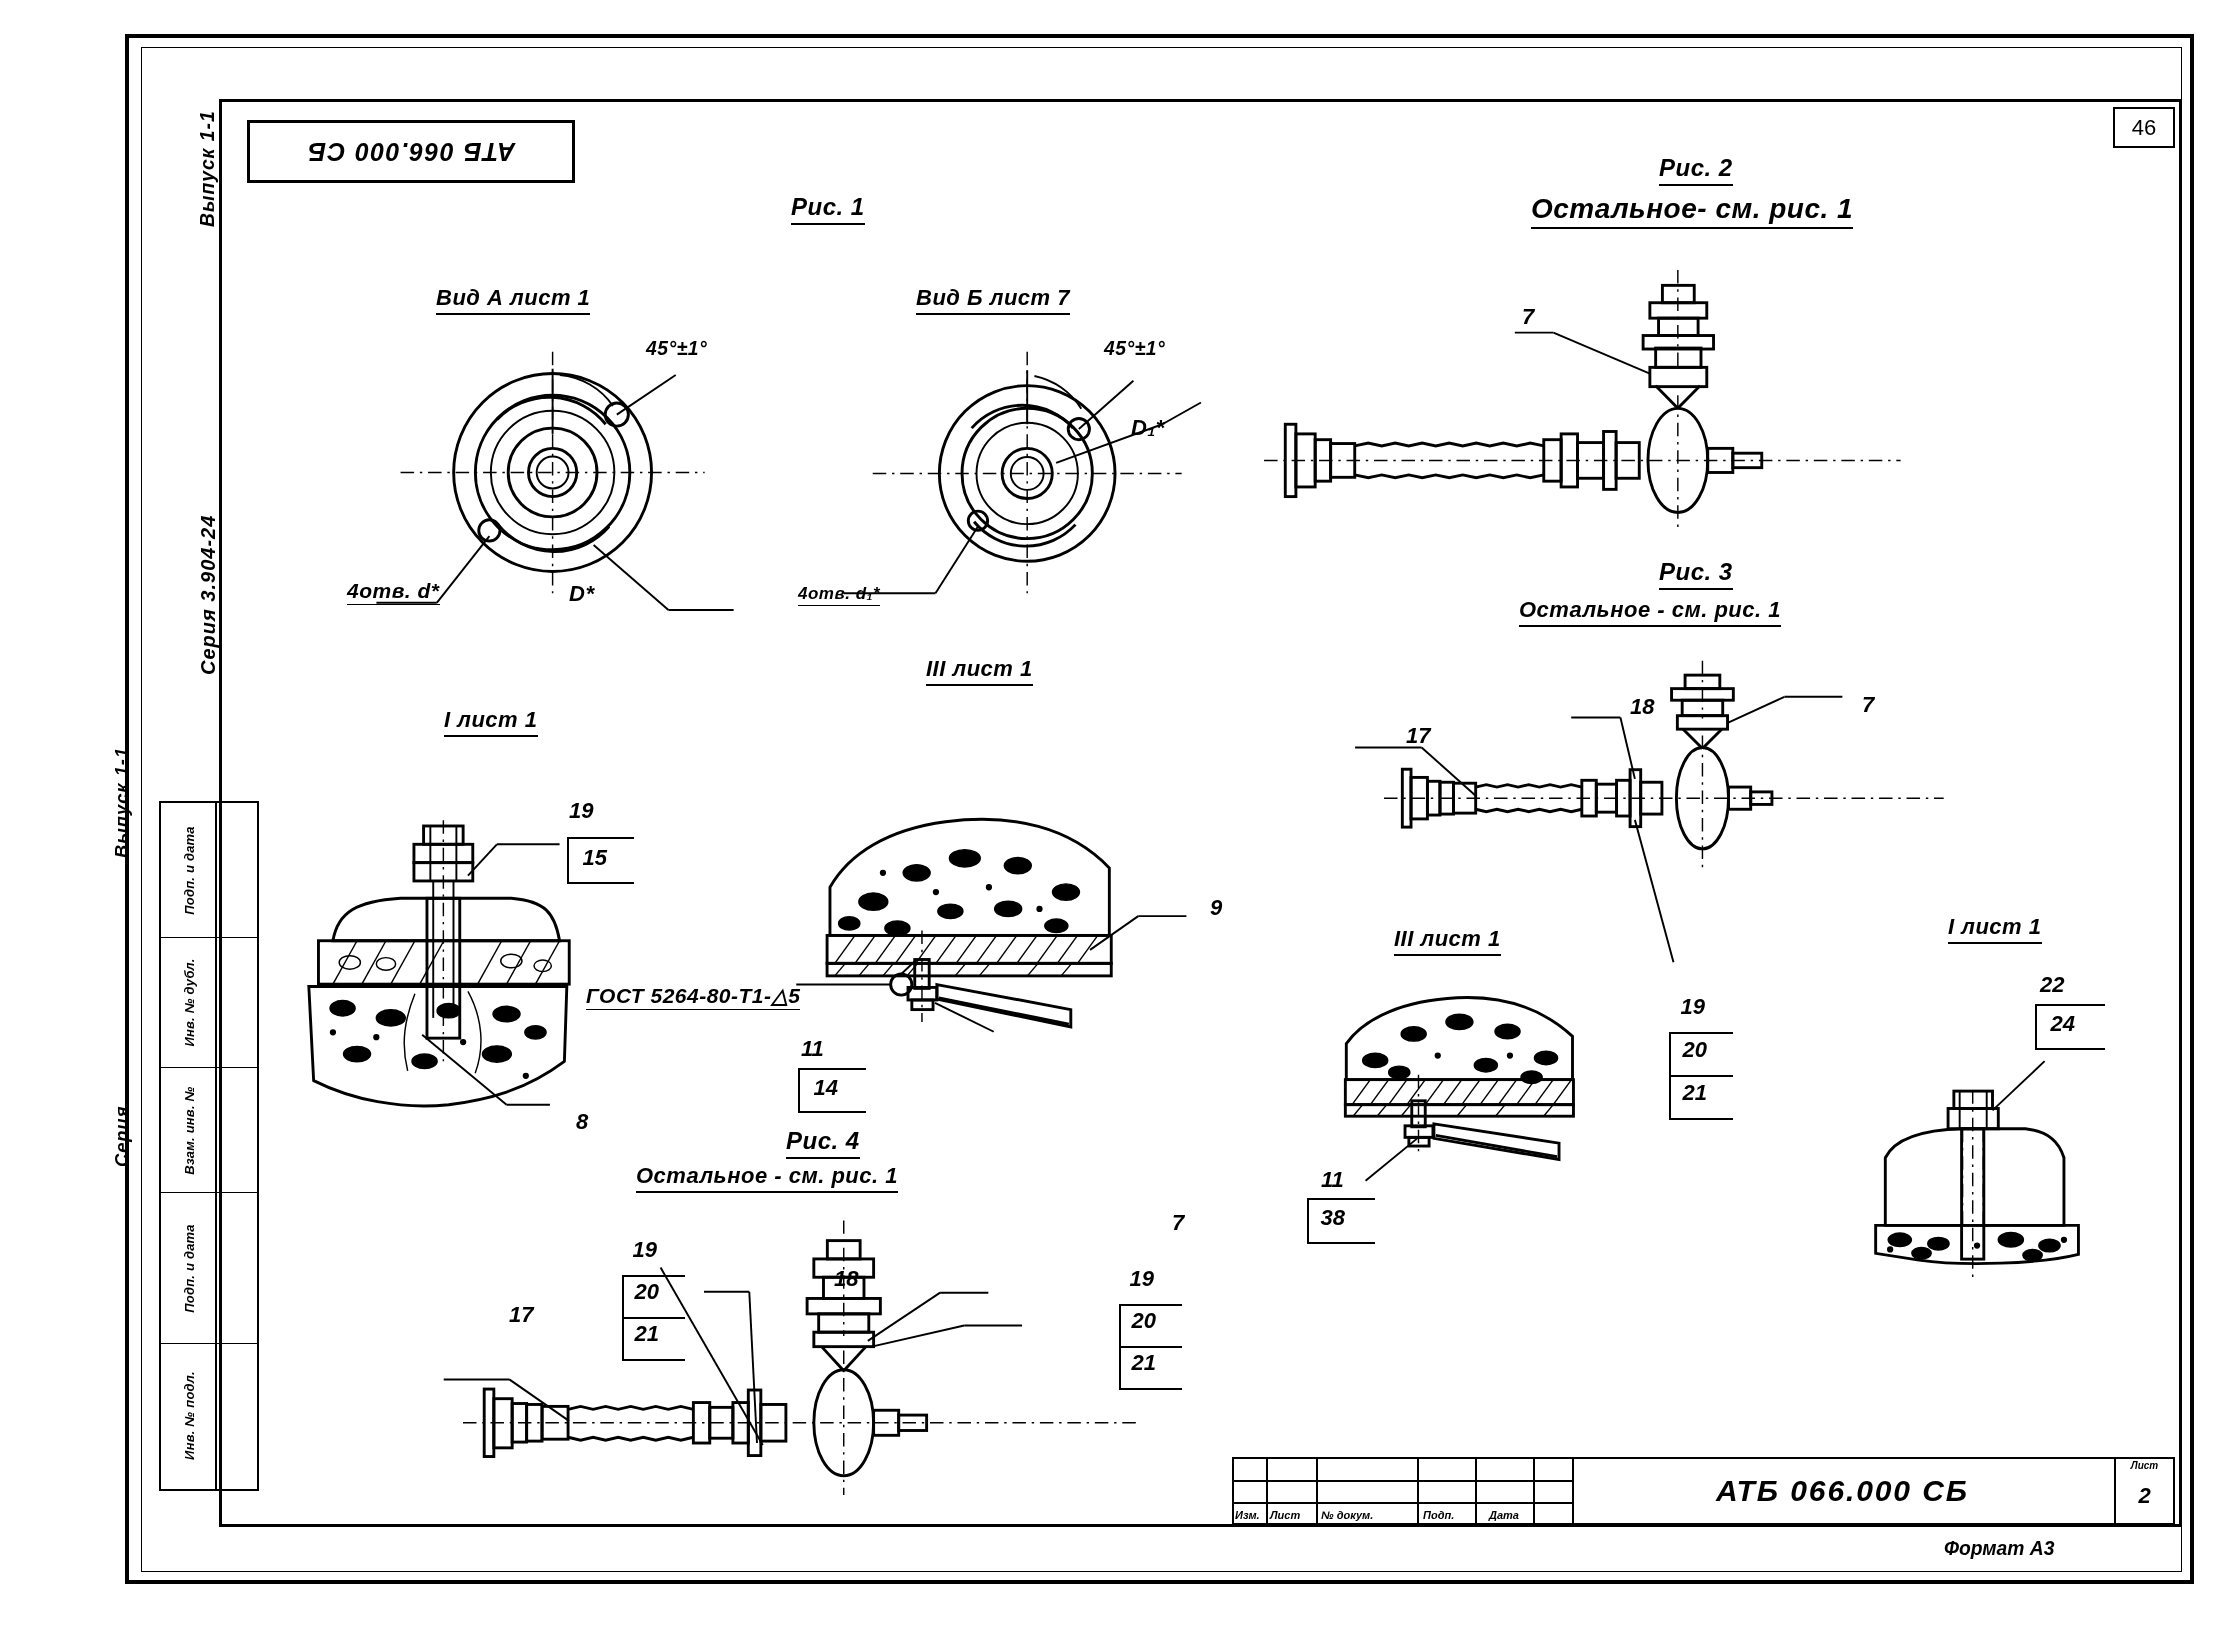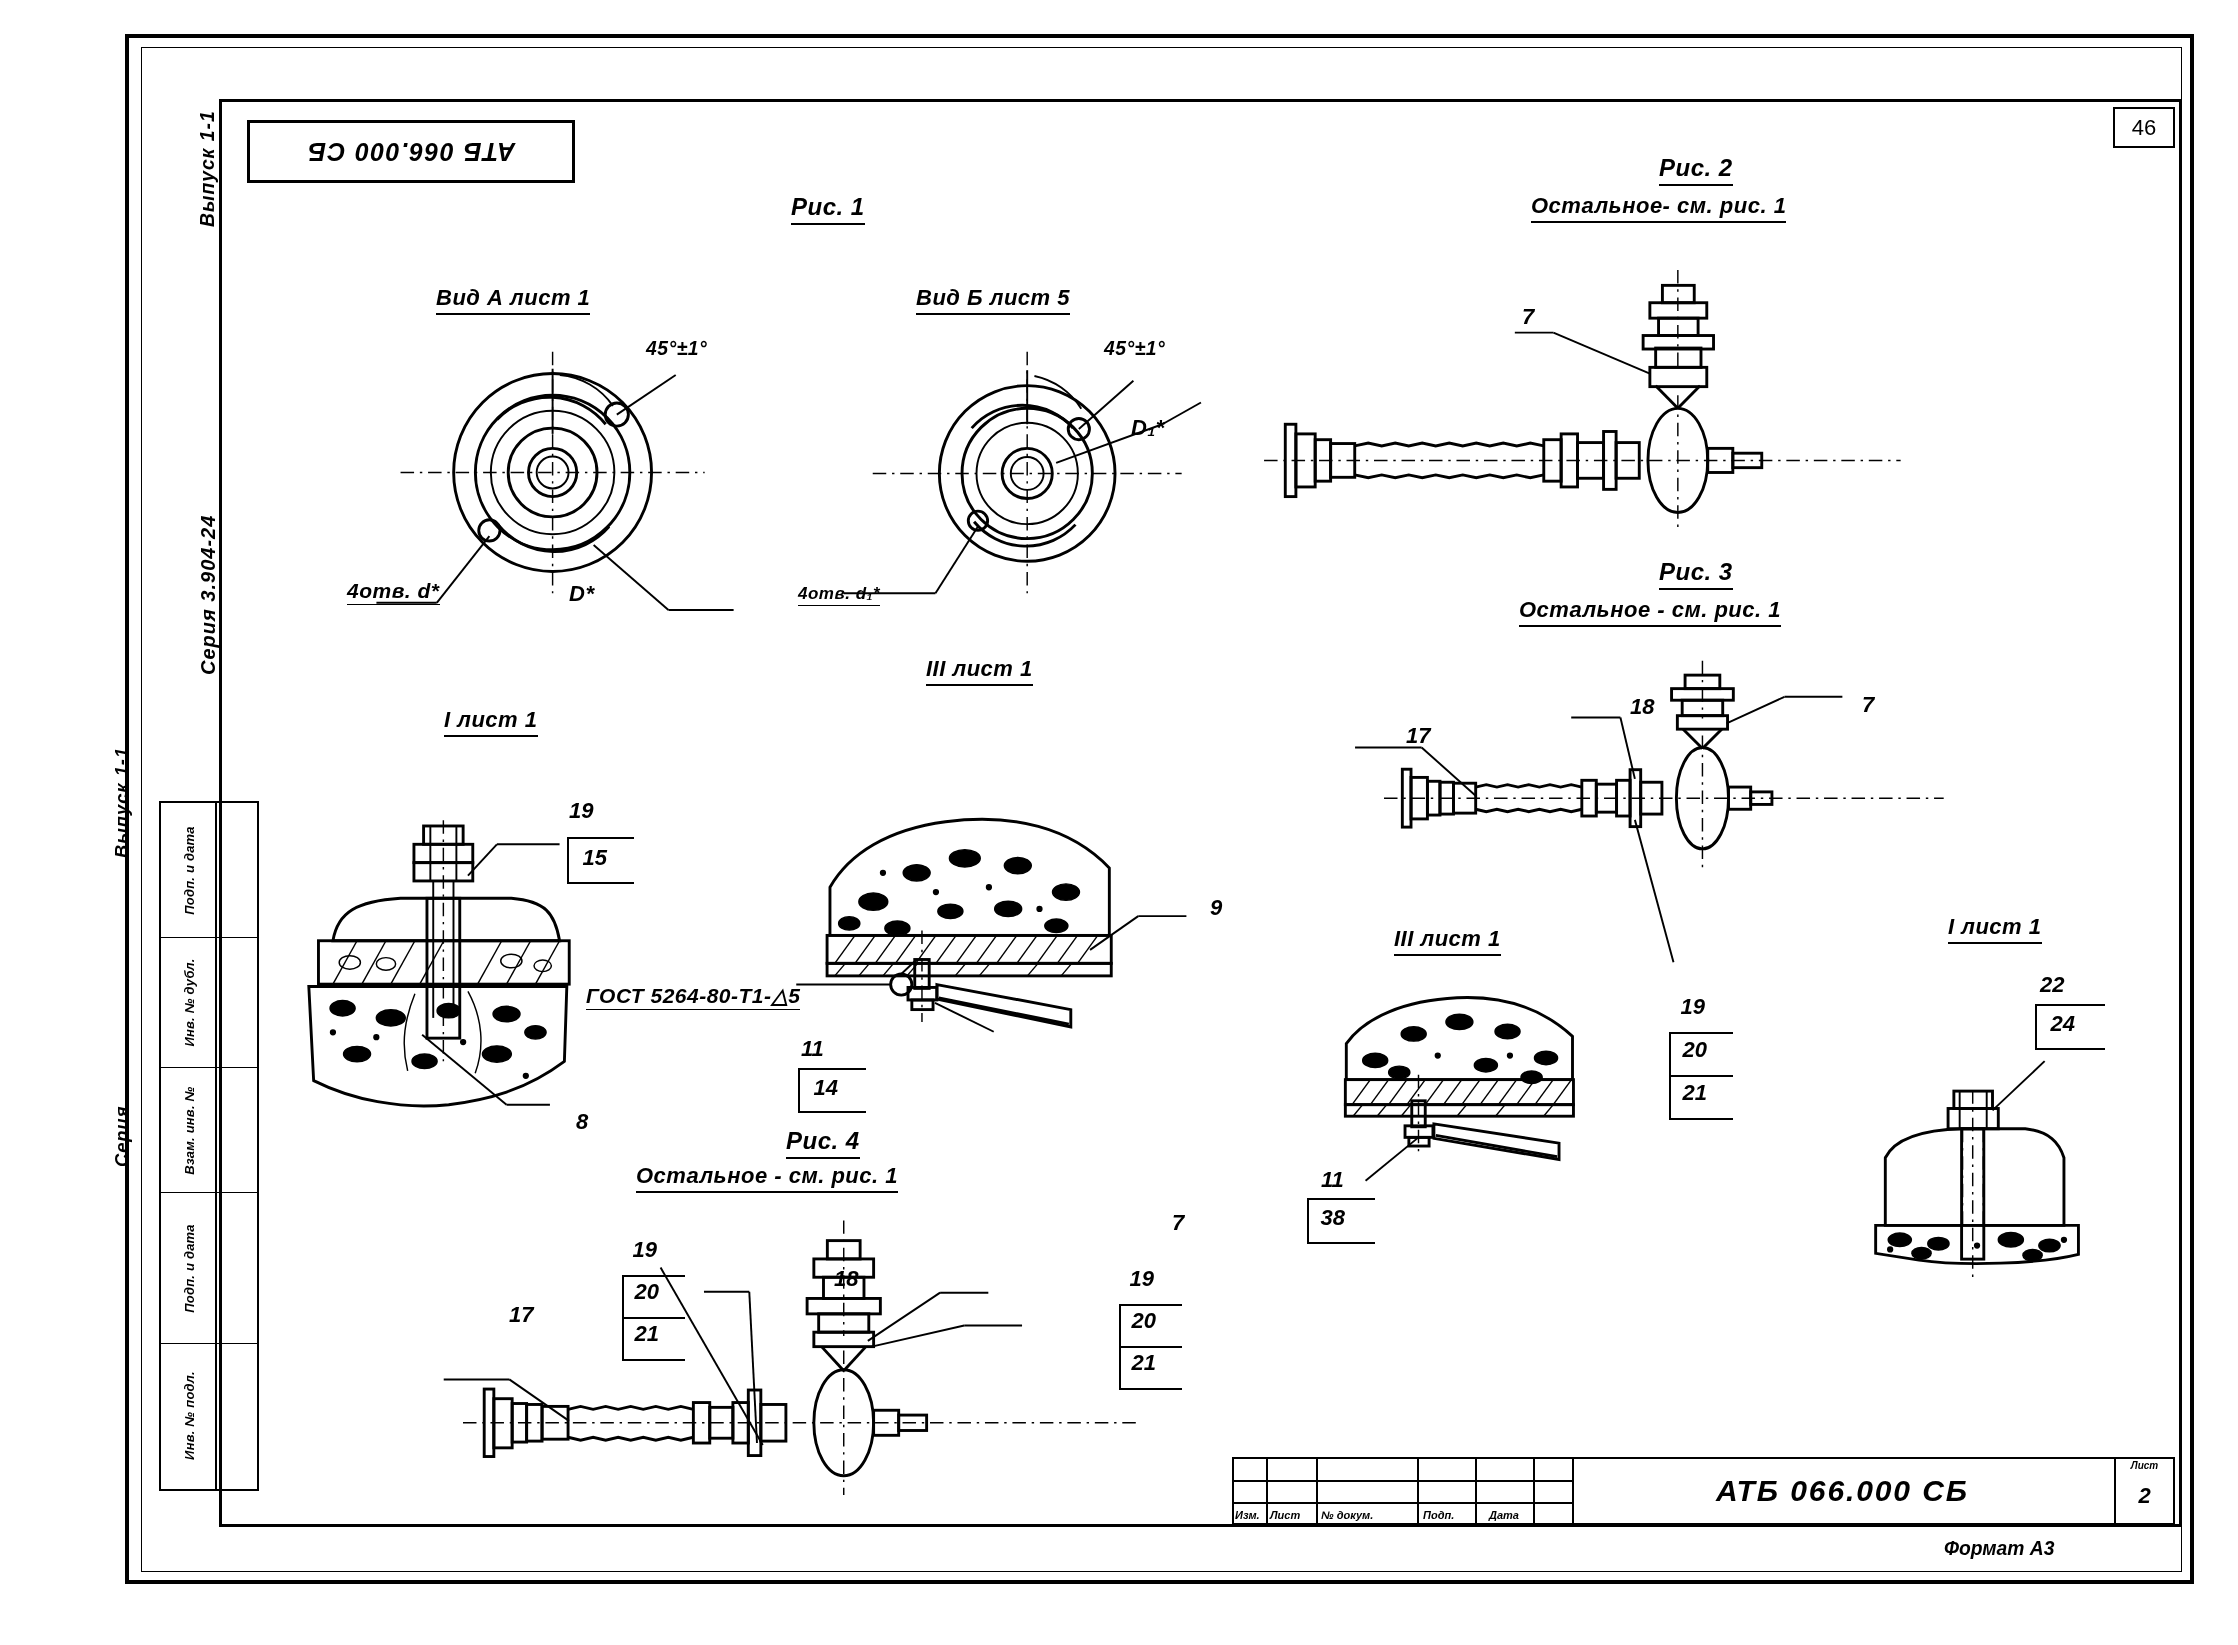--- a/index.html
+++ b/index.html
@@ -171,21 +171,21 @@
     <line class="st" x1="105" y1="530" x2="-20" y2="530"></line>
 
     <line class="st" x1="430" y1="410" x2="585" y2="545"></line>
     <line class="st" x1="585" y1="545" x2="720" y2="545"></line>
   </svg>
 
   <div class="txt" style="left:646px;top:338px;font-size:19.3px;">45°±1°</div>
   <div class="txt ul2" style="left:347px;top:579px;font-size:21px;">4отв. d*</div>
   <div class="txt" style="left:569px;top:581px;font-size:22px;">D*</div>
 
-  <div class="txt ul" style="left:916px;top:285px;font-size:22px;">Вид Б   лист 5</div>
+  <div class="txt ul" style="left:916px;top:285px;font-size:22px;">Вид Б   лист 7</div>
 
   <svg style="left:863px;top:347px;width:367px;height:251px;" viewBox="0 0 760 520" width="367" height="251">
     <line class="dash" x1="20" y1="262" x2="660" y2="262"></line>
     <line class="dash" x1="340" y1="10" x2="340" y2="510"></line>
     <circle class="st2" cx="340" cy="262" r="182"></circle>
     <circle class="st2" cx="340" cy="262" r="135"></circle>
     <circle class="st" cx="340" cy="262" r="105"></circle>
     <circle class="st2" cx="340" cy="262" r="52"></circle>
     <circle class="st" cx="340" cy="262" r="34"></circle>
     <circle class="st2" cx="447" cy="170" r="22"></circle>
@@ -199,21 +199,21 @@
     <line class="st" x1="150" y1="510" x2="-40" y2="510"></line>
     <line class="st" x1="400" y1="240" x2="620" y2="160"></line>
     <line class="st" x1="620" y1="160" x2="700" y2="115"></line>
   </svg>
 
   <div class="txt" style="left:1104px;top:338px;font-size:19.3px;">45°±1°</div>
   <div class="txt ul2" style="left:798px;top:559px;font-size:17px;margin-top:25px;">4отв. d₁*</div>
   <div class="txt" style="left:1131px;top:415px;font-size:22px;">D₁*</div>
 
   <div class="txt ul" style="left:1659px;top:154px;font-size:24px;">Рис. 2</div>
-  <div class="txt ul" style="left:1531px;top:193px;font-size:22px;">Остальное- см. рис. 1</div>
+  <div class="txt ul" style="left:1531px;top:193px;font-size:28px;">Остальное- см. рис. 1</div>
 
   <svg style="left:1264px;top:241px;width:656px;height:299px;" viewBox="0 0 1360 620" width="656" height="299">
 
     <line class="dash" x1="0" y1="455" x2="1320" y2="455"></line>
 
     <rect class="st2" x="44" y="380" width="22" height="150"></rect>
     <rect class="st2" x="66" y="400" width="40" height="110"></rect>
     <rect class="st2" x="106" y="412" width="32" height="86"></rect>
     <rect class="st2" x="138" y="420" width="50" height="70"></rect>
 

